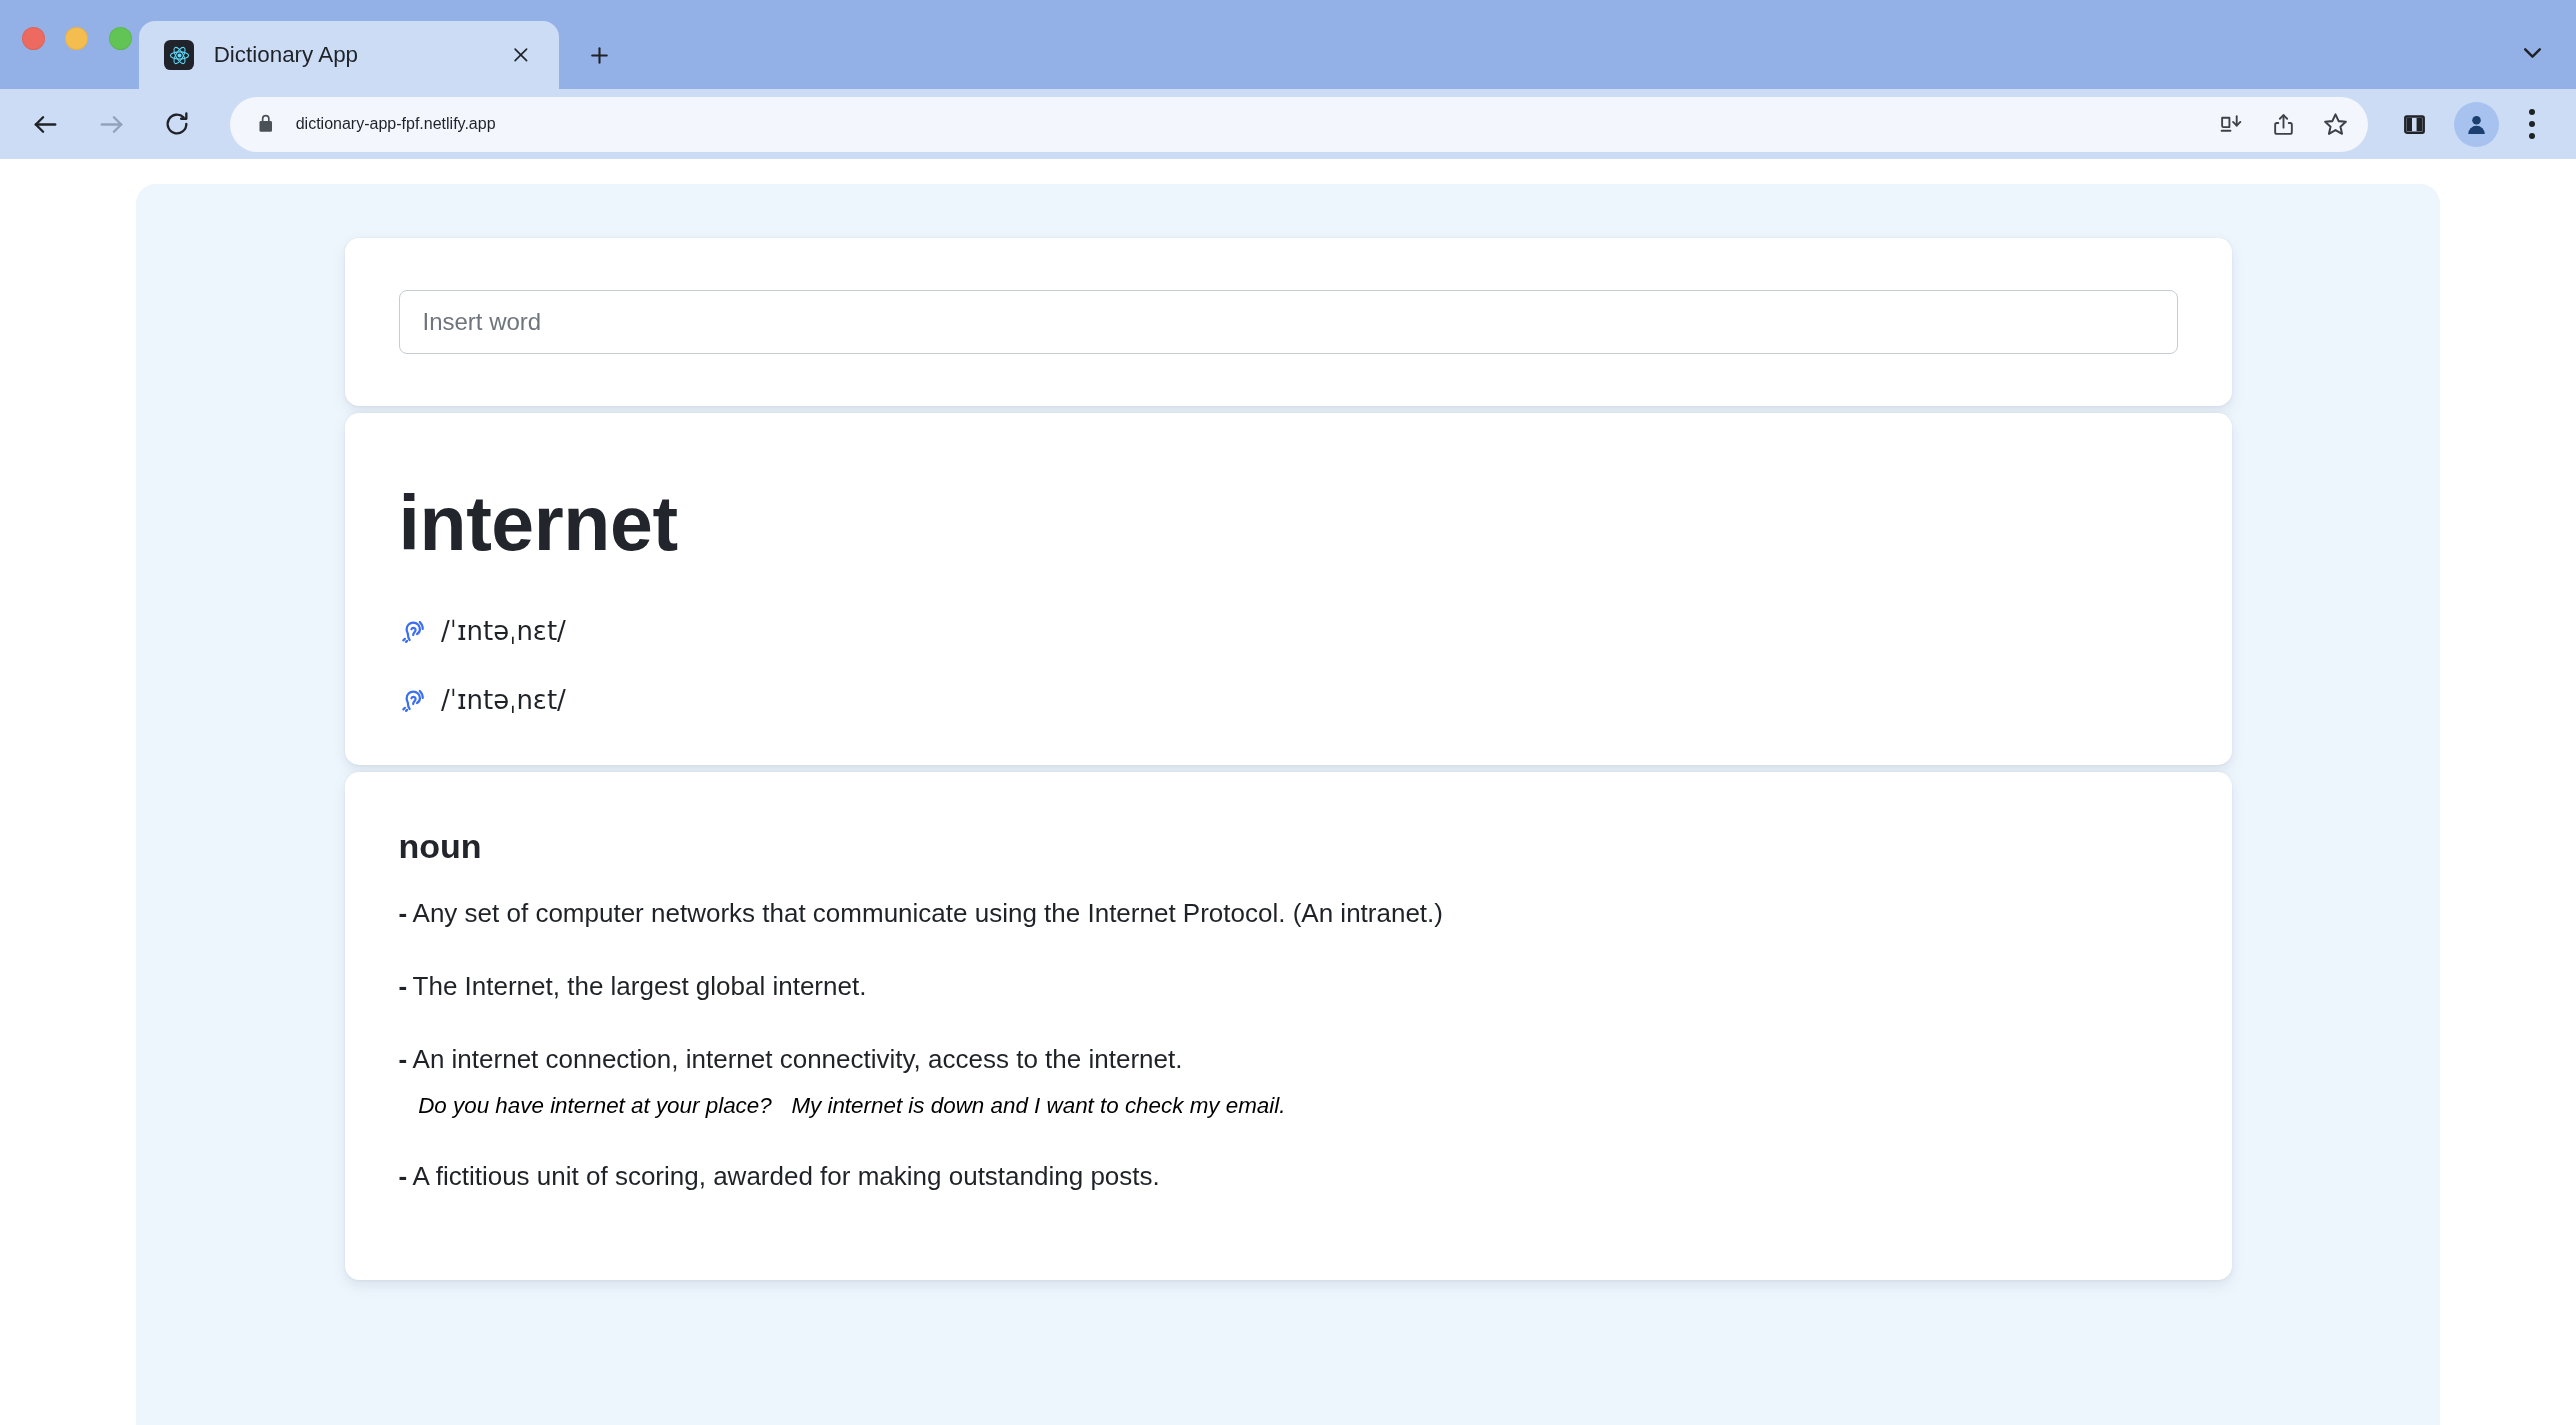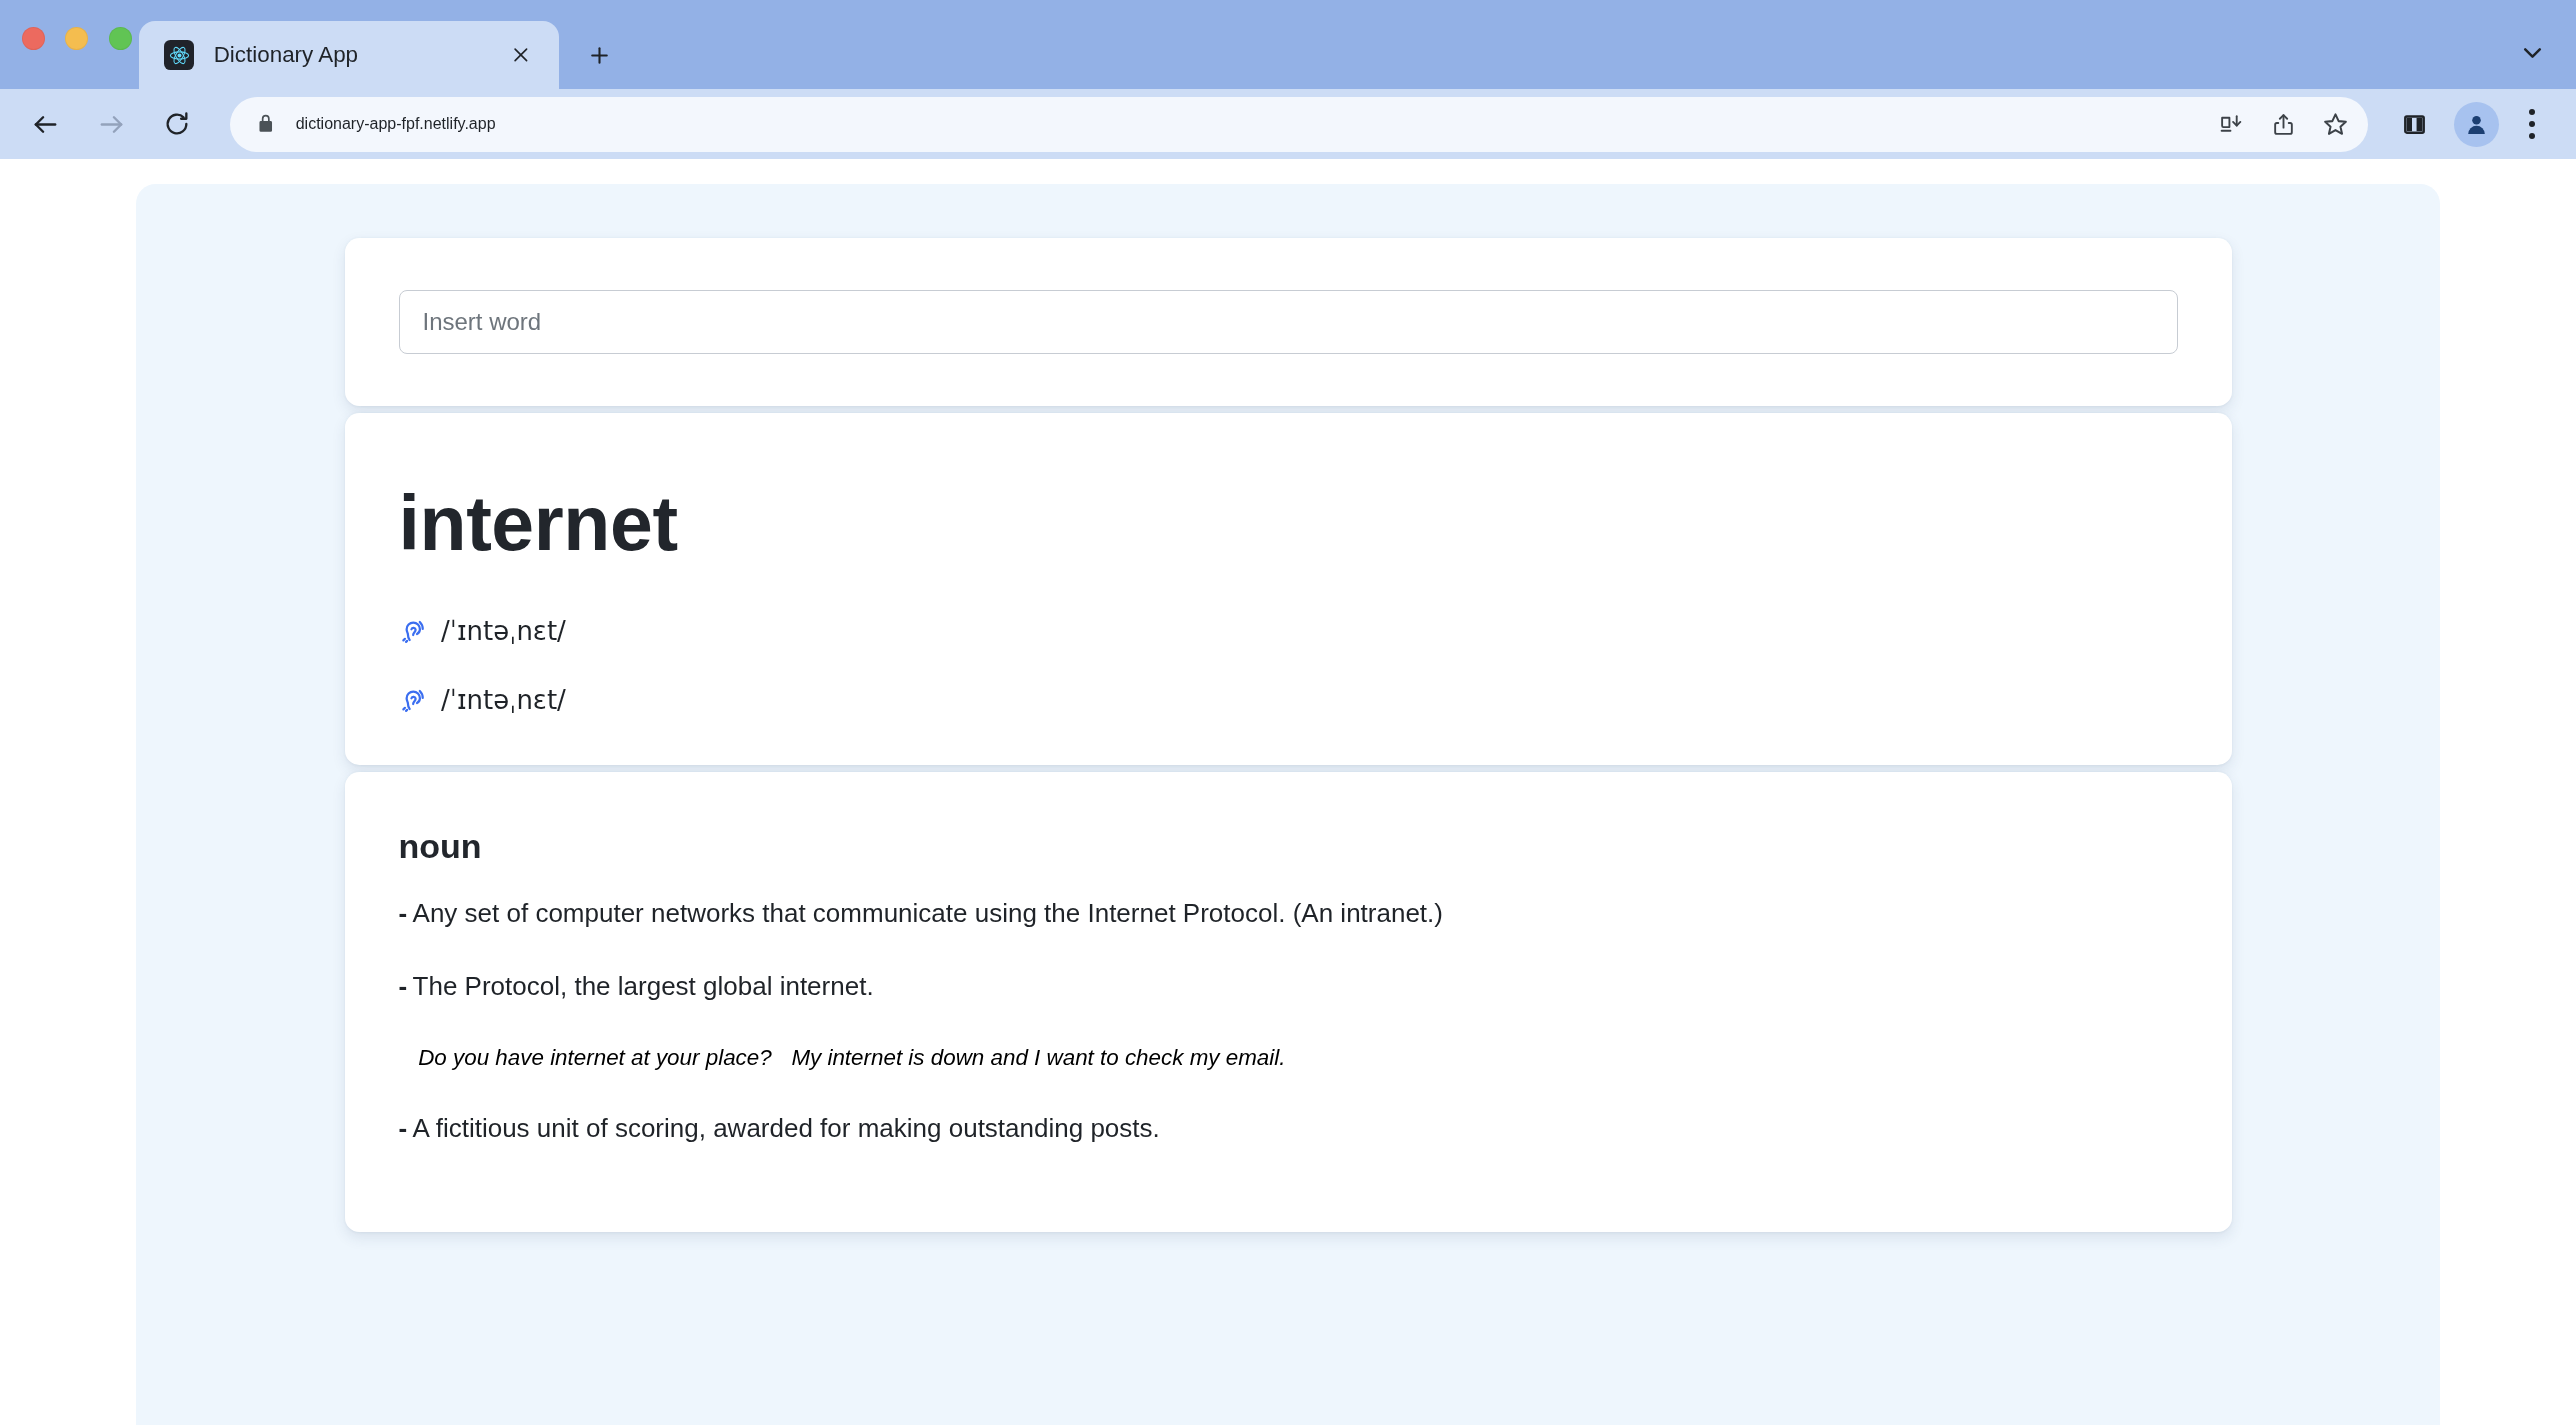--- a/index.html
+++ b/index.html
@@ -399,25 +399,28 @@
         <div class="pos">noun</div>
 
         <div class="definition-block">
           <div class="definition">
             <span class="dash">-</span><span>Any set of computer networks that communicate using the Internet Protocol. (An intranet.)</span>
           </div>
         </div>
 
         <div class="definition-block">
           <div class="definition">
-            <span class="dash">-</span><span>The Protocol, the largest global internet.</span>
+            <span class="dash">-</span><span>The Internet, the largest global internet.</span>
           </div>
         </div>
 
         <div class="definition-block">
+          <div class="definition">
+            <span class="dash">-</span><span>An internet connection, internet connectivity, access to the internet.</span>
+          </div>
           <div class="examples">
             <span class="example">Do you have internet at your place?</span>
             <span class="example">My internet is down and I want to check my email.</span>
           </div>
         </div>
 
         <div class="definition-block">
           <div class="definition">
             <span class="dash">-</span><span>A fictitious unit of scoring, awarded for making outstanding posts.</span>
           </div>

